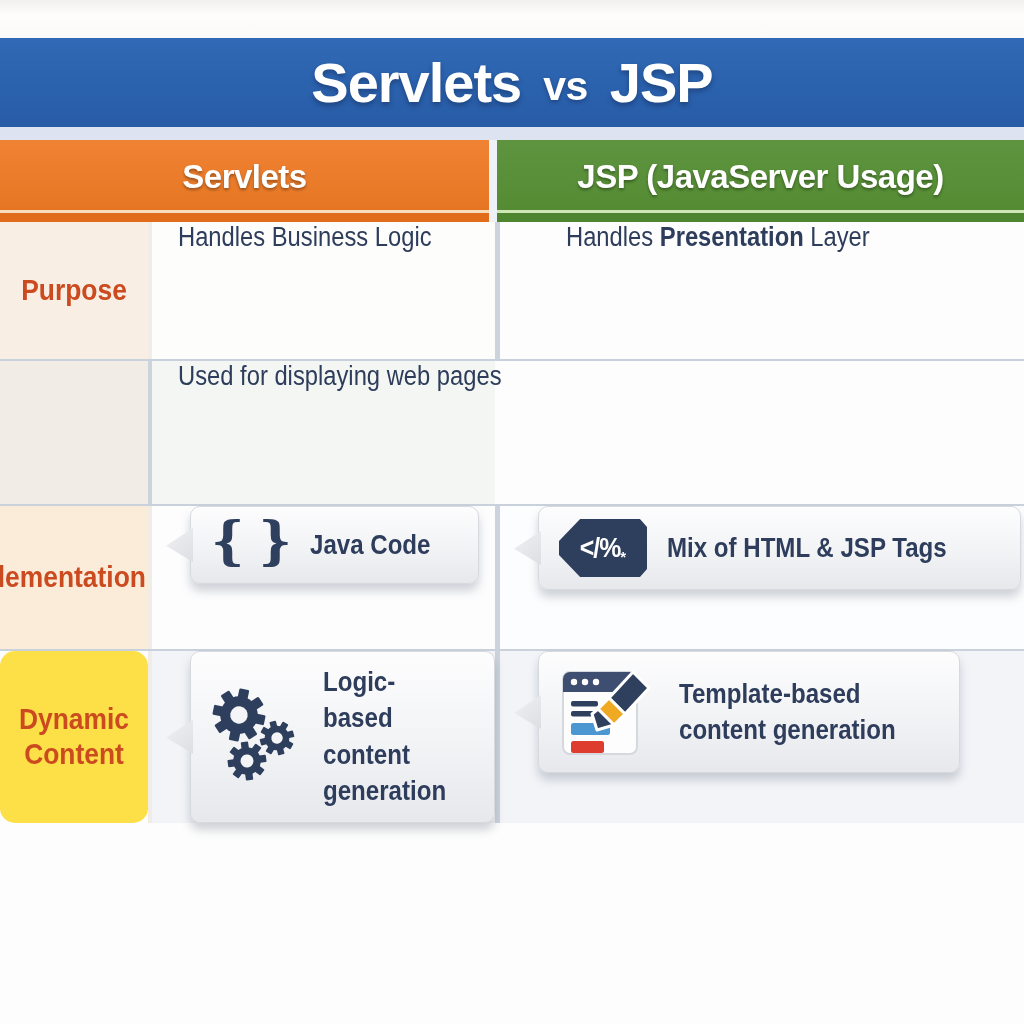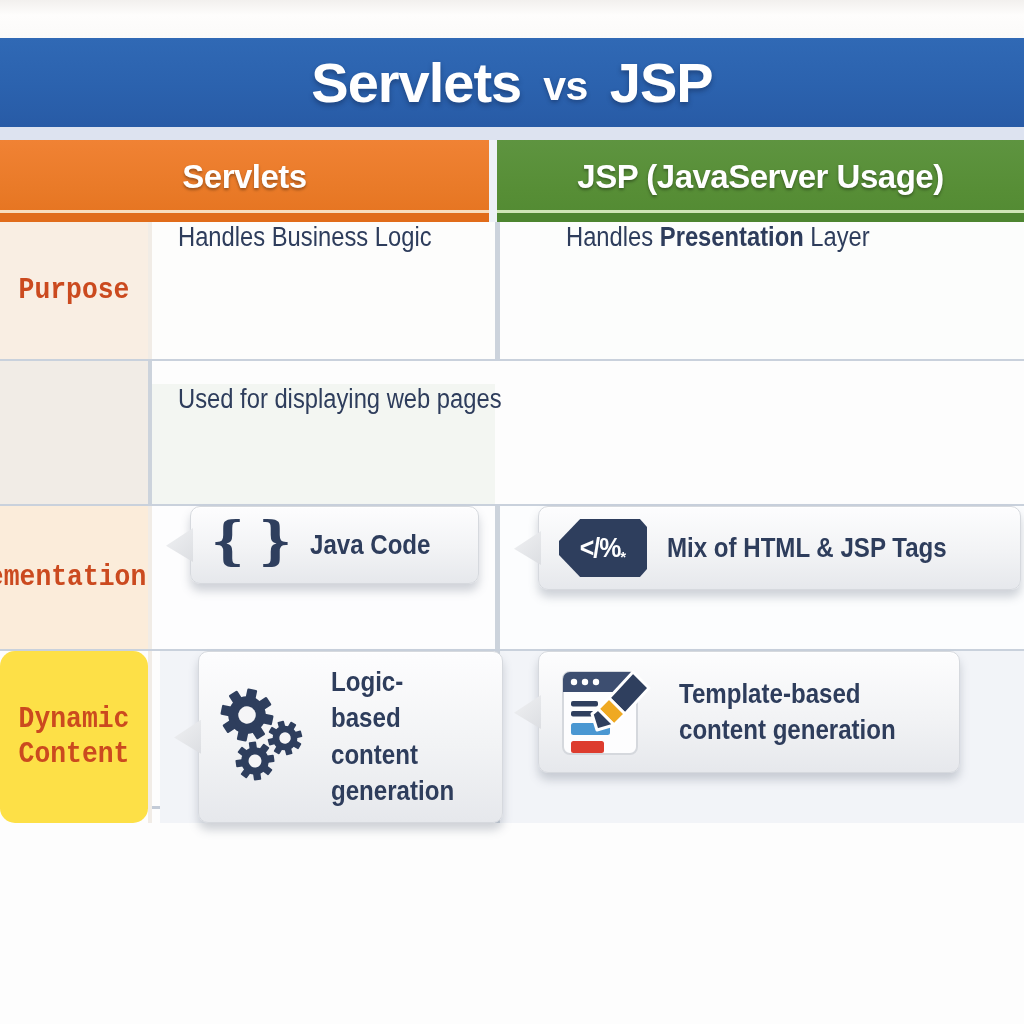--- a/index.html
+++ b/index.html
@@ -35,33 +35,33 @@
   
   .rows{width:1024px;}
   .row{display:grid;grid-template-columns:148px 4px 343px 5px 524px;border-bottom:2px solid #c9d1dc;}
   .row.r0{height:137px;}
   .row.r1{height:143px;}
   .row.r2{height:143px;}
   .row.r3{height:155px;border-bottom:3px solid #c3cbd7;}
   .ldiv{background:#f1ece6;}
   .vdiv{background:#ccd3dc;}
 
-  .label-cell{display:flex;align-items:center;justify-content:center;text-align:center;font-family:Liberation Mono, monospace;}
+  .label-cell{display:flex;align-items:center;justify-content:center;text-align:center;}
   .label-cell.flush-right{justify-content:flex-end;}
   .label-text{font-weight:700;font-size:30px;color:#cb4a1f;line-height:1.15;
               transform:scaleX(.88);transform-origin:center center;}
   .flush-right .label-text{white-space:nowrap;transform-origin:right center;padding-right:2px;}
   .r0 .label-cell{background:#f9eee3;}
   .r1 .label-cell{background:#fae6d0;}
   .r2 .label-cell{background:#fbecda;}
   .r3 .label-cell{background:#fde047;border-radius:15px;}
   .r0 .cell-left{background:#fdfdfc;}  .r0 .cell-right{background:#fcfdfc;margin-left:40px;}
-  .r1 .cell-left{background:#f1f4f7;}  .r1 .cell-right{background:#f3f6f2;margin-top:23px;}
+  .r1 .cell-left{background:#f1f4f7;}  .r1 .cell-right{background:#f3f6f2;}
   .r2 .cell-left{background:#fdfdfe;}  .r2 .cell-right{background:#fcfdfe;}
-  .r3 .cell-left{background:#f2f4f8;margin-left:8px;}  .r3 .cell-right{background:#f2f4f8;}
+  .r3 .cell-left{background:#f2f4f8;}  .r3 .cell-right{background:#f2f4f8;}
 
   .cell{display:flex;align-items:flex-start;}
   .cell-text{font-size:27px;color:#2e3d5c;letter-spacing:0;white-space:nowrap;
              transform:scaleX(.88);transform-origin:left center;margin-left:26px;}
   .cell-text b{font-weight:700;}
 
   
   .badge{position:relative;display:inline-flex;align-items:center;gap:20px;
          margin-left:38px;padding:12px 28px 12px 20px;border-radius:10px;
          background:linear-gradient(180deg,#fdfdfe 0%,#f2f3f5 55%,#e6e8ec 100%);

